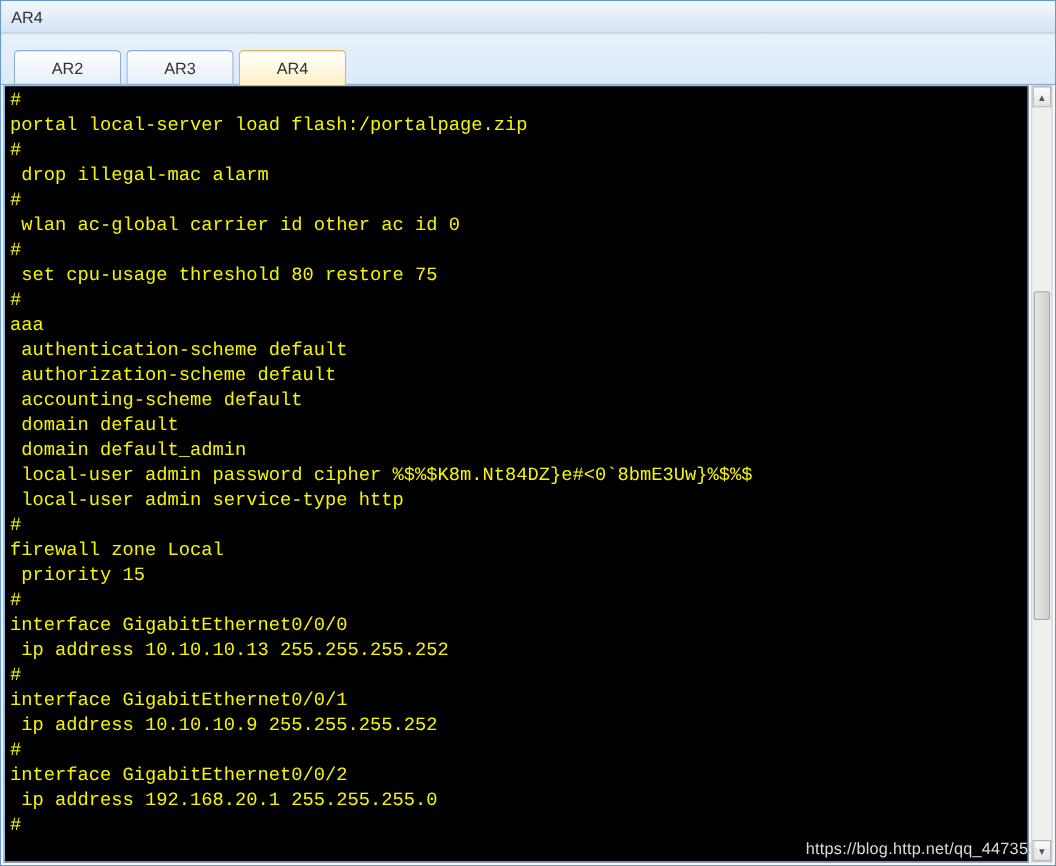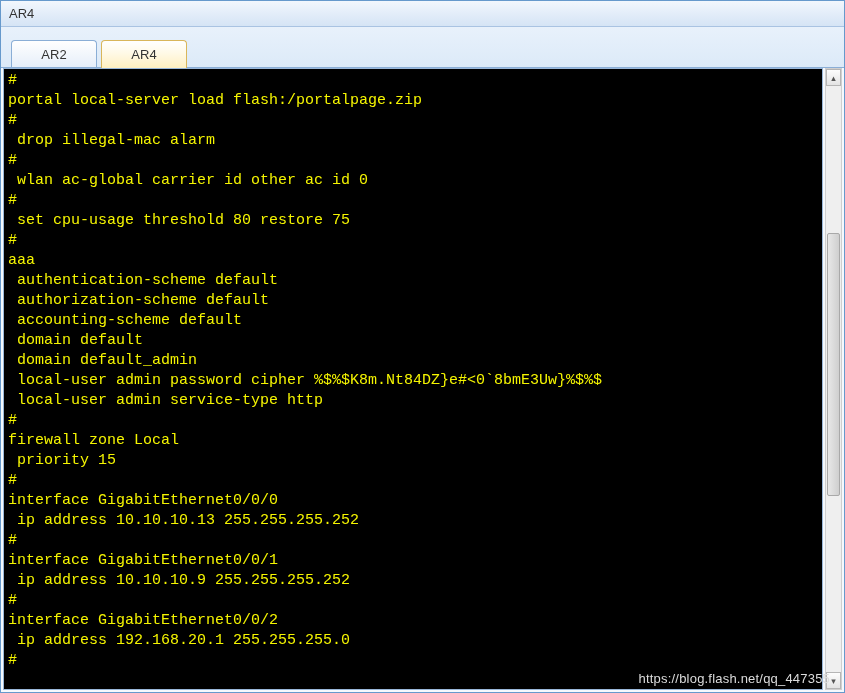--- a/index.html
+++ b/index.html
@@ -132,20 +132,23 @@
 <div class="window">
 
   <div class="titlebar">
     <span>AR4</span>
   </div>
 
   <div class="tabbar">
     <div class="tab">
         <span>AR2</span>
       </div>
+    <div class="tab">
+        <span>AR3</span>
+      </div>
     <div class="tab active">
         <span>AR4</span>
       </div>
   </div>
 
   <div class="content-wrap">
     <div class="terminal" id="terminal">#
 portal local-server load flash:/portalpage.zip
 #
  drop illegal-mac alarm
@@ -179,16 +182,16 @@
       <div class="sb-btn">
           <span>▴</span>
         </div>
       <div class="sb-track">
         <div class="sb-thumb"></div>
       </div>
       <div class="sb-btn">
           <span>▾</span>
         </div>
     </div>
-    <div class="watermark">https://blog.flash.net/qq_447355</div>
+    <div class="watermark">https://blog.http.net/qq_447355</div>
   </div>
 
 </div>
 
 </body></html>

